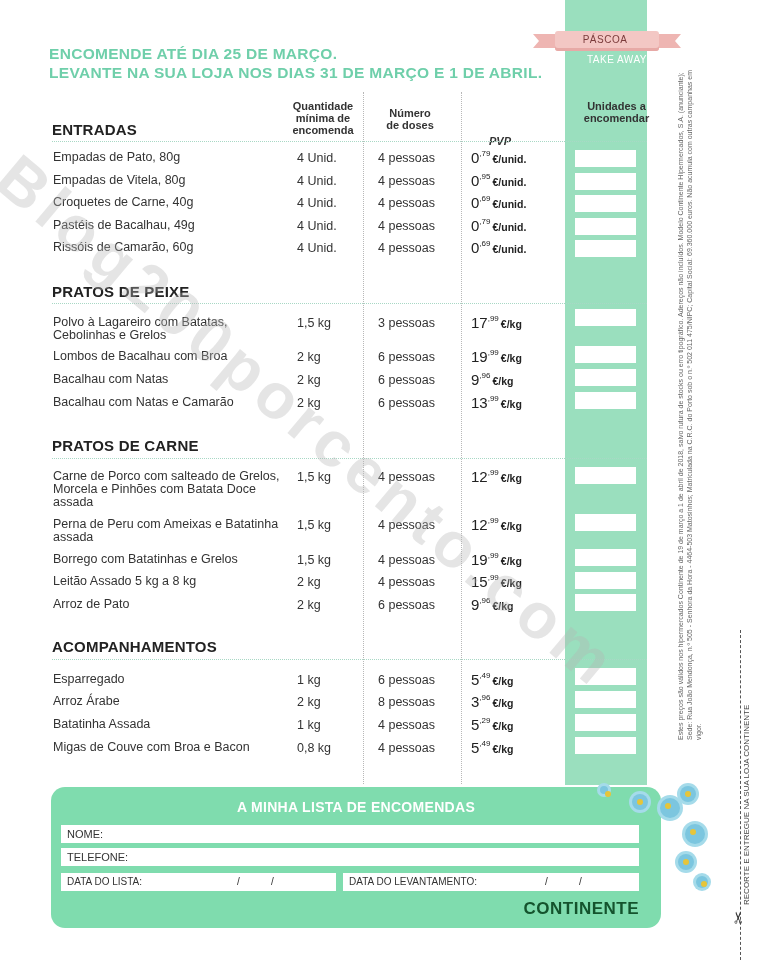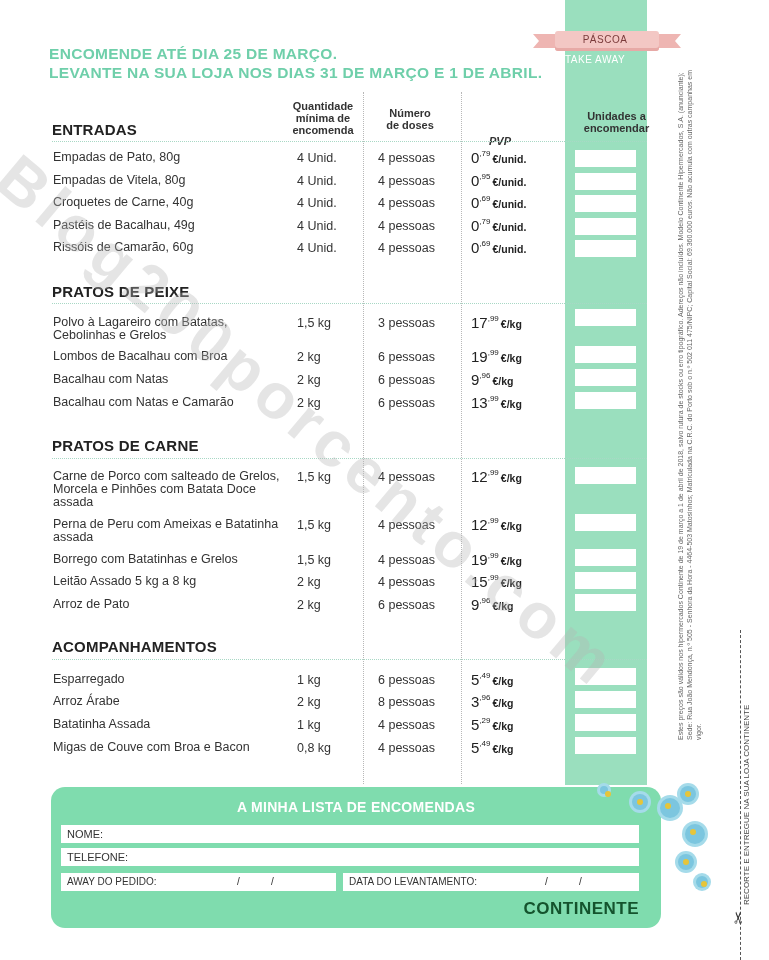--- a/index.html
+++ b/index.html
@@ -7,21 +7,21 @@
          font-family:"Liberation Sans", sans-serif; color:#333; }
   .green-col { position:absolute; left:565px; top:0; width:82px; height:785px; background:#9adfbe; }
   .banner { position:absolute; left:533px; top:28px; width:148px; height:26px; }
   .banner .ribbon { position:absolute; left:22px; top:3px; width:104px; height:20px; background:#f3c7c4;
         border-radius:3px; box-shadow: inset 0 -3px 0 #e7a9a6; }
   .banner .tail-l { position:absolute; left:0; top:6px; width:30px; height:14px; background:#eeb5b2;
         clip-path: polygon(0 0,100% 0,100% 100%,0 100%,20% 50%); }
   .banner .tail-r { position:absolute; right:0; top:6px; width:30px; height:14px; background:#eeb5b2;
         clip-path: polygon(0 0,100% 0,80% 50%,100% 100%,0 100%); }
   .banner .txt { position:absolute; left:22px; width:100px; top:6px; text-align:center; font-size:10px; color:#7a3b3b; letter-spacing:0.5px; }
-  .takeaway { position:absolute; left:565px; width:82px; top:54px; text-align:left; font-size:10px; color:#ffffff; letter-spacing:0.5px; }
+  .takeaway { position:absolute; left:565px; width:82px; top:54px; text-align:right; font-size:10px; color:#ffffff; letter-spacing:0.5px; }
   .headline { position:absolute; left:49px; top:44px; font-weight:bold; color:#6fcfaa; font-size:15.5px; line-height:19px; letter-spacing:0.3px; }
   .colhead { position:absolute; font-weight:bold; font-size:11px; line-height:12px; text-align:center; color:#333; }
   .vline { position:absolute; top:92px; height:692px; border-left:1px dotted #b8b8b8; }
   .section-title { position:absolute; left:52px; font-weight:bold; font-size:15px; color:#222; letter-spacing:0.2px; }
   .hrule { position:absolute; left:52px; width:595px; border-top:1px dotted #a8d8c5; }
   .row { position:absolute; left:0; width:769px; }
   .row .name { position:absolute; left:53px; width:230px; font-size:12.5px; line-height:13px; color:#333; }
   .row .qty { position:absolute; left:297px; font-size:12.5px; color:#333; }
   .row .dose { position:absolute; left:378px; font-size:12.5px; color:#333; }
   .row .price { position:absolute; left:471px; font-size:15px; color:#222; white-space:nowrap; }
@@ -65,21 +65,21 @@
 <div class="colhead" style="left:283px;top:100px;width:80px;">
   <div>Quantidade</div>
   <div>mínima de</div>
   <div>encomenda</div>
 </div>
 <div class="colhead" style="left:370px;top:107px;width:80px;">
   <div>Número</div>
   <div>de doses</div>
 </div>
 <div class="colhead" style="left:470px;top:135px;width:60px;font-style:italic;">PVP</div>
-<div class="colhead" style="left:565px;top:110px;width:103px;">
+<div class="colhead" style="left:565px;top:100px;width:103px;">
   <div>Unidades a</div>
   <div>encomendar</div>
 </div>
 
 <div class="vline" style="left:363px;"></div>
 <div class="vline" style="left:461px;"></div>
 
 <div class="section-title" style="top:121px;">ENTRADAS</div>
 <div class="hrule" style="top:141px;"></div>
 
@@ -234,21 +234,21 @@
   <span class="dose">4 pessoas</span>
   <span class="price" style="top:-2px;"><span>5</span><span class="cents">,49</span><span class="unit">€/kg</span></span>
 </div>
 <div class="box" style="top:737px;"></div>
 
 <div class="form">
   <div class="form-title">A MINHA LISTA DE ENCOMENDAS</div>
   <div class="field" style="left:10px;top:38px;width:578px;"><span>NOME:</span></div>
   <div class="field" style="left:10px;top:61px;width:578px;"><span>TELEFONE:</span></div>
   <div class="field" style="left:10px;top:86px;width:275px;font-size:10px;">
-    <span>AWAY DO PEDIDO:</span>
+    <span>DATA DO LISTA:</span>
     <span class="slash" style="left:176px;">/</span>
     <span class="slash" style="left:210px;">/</span>
   </div>
   <div class="field" style="left:292px;top:86px;width:296px;font-size:10px;">
     <span>DATA DO LEVANTAMENTO:</span>
     <span class="slash" style="left:202px;">/</span>
     <span class="slash" style="left:236px;">/</span>
   </div>
   <div class="logo">CONTINENTE</div>
 </div>

